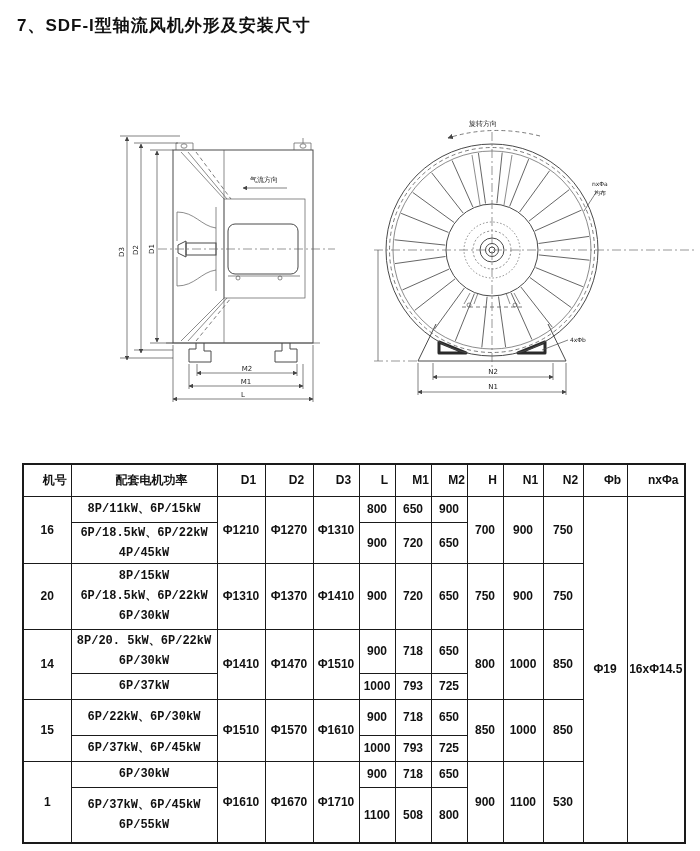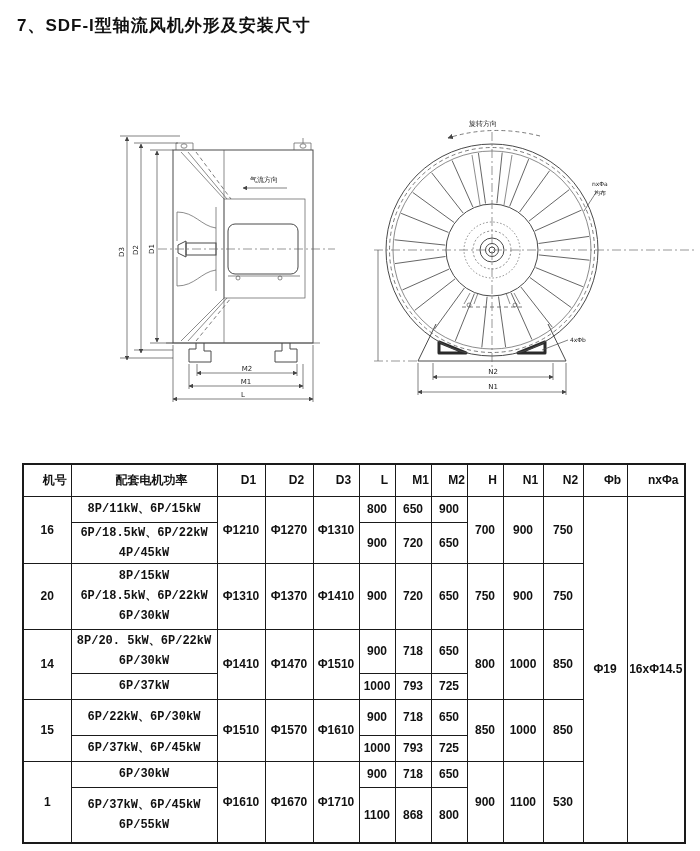--- a/index.html
+++ b/index.html
@@ -344,17 +344,17 @@
     <td rowspan="2">900</td>
     <td rowspan="2">1100</td>
     <td rowspan="2">530</td>
   </tr>
   <tr style="height:56px">
     <td>
       <div class="motor-line">6P/37kW、6P/45kW</div>
       <div class="motor-line">6P/55kW</div>
     </td>
     <td>1100</td>
-    <td>868</td>
+    <td>508</td>
     <td>800</td>
   </tr>
 </tbody>
   </table>
 
 </body></html>

